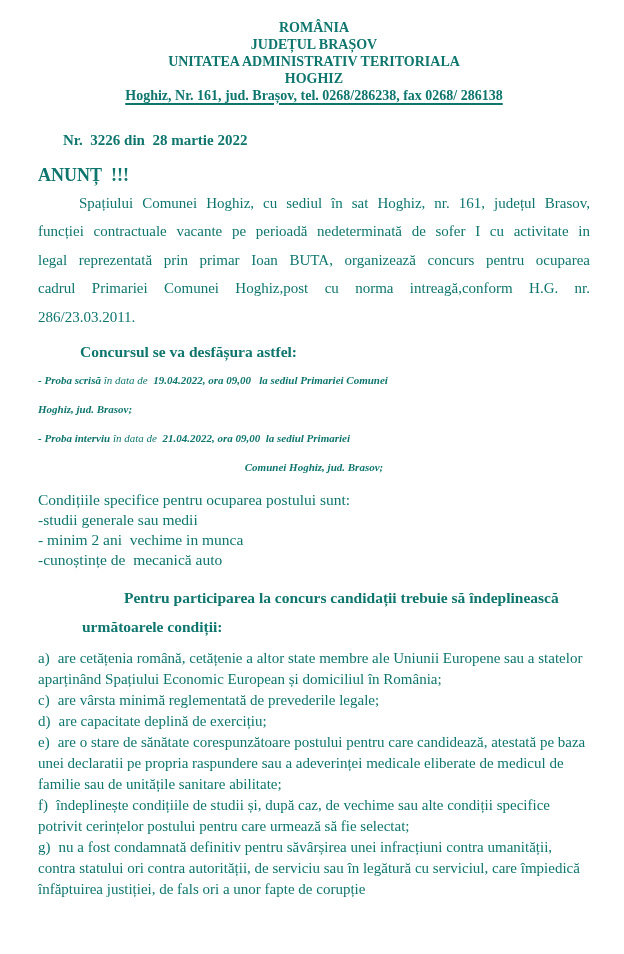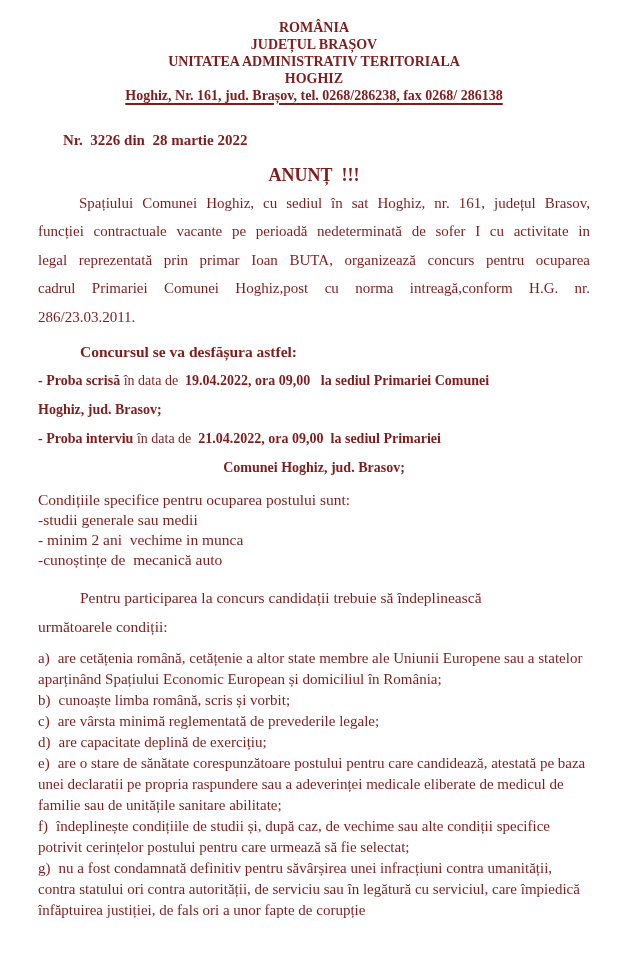--- a/index.html
+++ b/index.html
@@ -6,21 +6,21 @@
     margin: 0;
     padding: 0;
     background: #ffffff;
   }
   .page {
     position: relative;
     width: 624px;
     height: 954px;
     box-sizing: border-box;
     background: #ffffff;
-    color: #7f1d1d;
+    color: #0f766e;
     font-family: "Liberation Serif", "DejaVu Serif", serif;
     padding: 19px 34px 0 38px;
     overflow: hidden;
   }
   .pre { white-space: pre-wrap; }
 
   
   .doc-header {
     text-align: center;
     font-weight: bold;
@@ -36,21 +36,21 @@
     margin-top: 27px;
     padding-left: 25px;
     font-weight: bold;
     font-size: 15px;
     line-height: 19px;
   }
 
   
   .doc-title {
     margin-top: 14px;
-    text-align: center;
+    text-align: left;
     font-weight: bold;
     font-size: 18px;
     line-height: 22px;
   }
 
   
   .intro { margin-top: 3px; font-size: 15px; line-height: 28.4px; }
   .intro .jline {
     text-align: justify;
     text-align-last: justify;
@@ -60,33 +60,34 @@
   .intro .jline.last { text-align-last: left; }
 
   
   .schedule-heading {
     margin-top: 7px;
     padding-left: 42px;
     font-weight: bold;
     font-size: 15.5px;
     line-height: 28px;
   }
-  .schedule-item { font-size: 14px; line-height: 29px; }
+  .schedule-item { font-size: 11px; line-height: 29px; font-style: italic; }
   .schedule-item .b { font-weight: bold; }
   .schedule-item .r { font-weight: normal; }
 
   
   .spec-conditions { margin-top: 8px; font-size: 15.5px; line-height: 20px; }
 
   
   .participation {
     margin-top: 13px;
-    font-weight: normal;
+    font-weight: bold;
     font-size: 15.5px;
     line-height: 29px;
+    margin-left: 44px;
   }
   .participation .pline1 { padding-left: 42px; }
 
   
   .general-conditions { margin-top: 7px; font-size: 15px; line-height: 21px; }
   .gc-item .letter { margin-right: 8px; }
 </style>
 </head>
 <body>
 
@@ -131,21 +132,20 @@
     <div class="pre">-cunoștințe de  mecanică auto</div>
   </div>
 
   <div class="participation">
     <div class="pline1">Pentru participarea la concurs candidații trebuie să îndeplinească</div>
     <div>următoarele condiții:</div>
   </div>
 
   <div class="general-conditions">
     <div class="gc-item"><span class="letter">a)</span><span>are cetățenia română, cetățenie a altor state membre ale Uniunii Europene sau a statelor aparținând Spațiului Economic European și domiciliul în România;</span></div>
-    <div class="gc-item"><span class="letter">b)</span><span>cunoaște limba română, scris și vorbit;</span></div>
     <div class="gc-item"><span class="letter">c)</span><span>are vârsta minimă reglementată de prevederile legale;</span></div>
     <div class="gc-item"><span class="letter">d)</span><span>are capacitate deplină de exercițiu;</span></div>
     <div class="gc-item"><span class="letter">e)</span><span>are o stare de sănătate corespunzătoare postului pentru care candidează, atestată pe baza unei declaratii pe propria raspundere sau a adeverinței medicale eliberate de medicul de familie sau de unitățile sanitare abilitate;</span></div>
     <div class="gc-item"><span class="letter">f)</span><span>îndeplinește condițiile de studii și, după caz, de vechime sau alte condiții specifice potrivit cerințelor postului pentru care urmează să fie selectat;</span></div>
     <div class="gc-item"><span class="letter">g)</span><span>nu a fost condamnată definitiv pentru săvârșirea unei infracțiuni contra umanității, contra statului ori contra autorității, de serviciu sau în legătură cu serviciul, care împiedică înfăptuirea justiției, de fals ori a unor fapte de corupție</span></div>
   </div>
 
 </div>
 
 </body></html>

